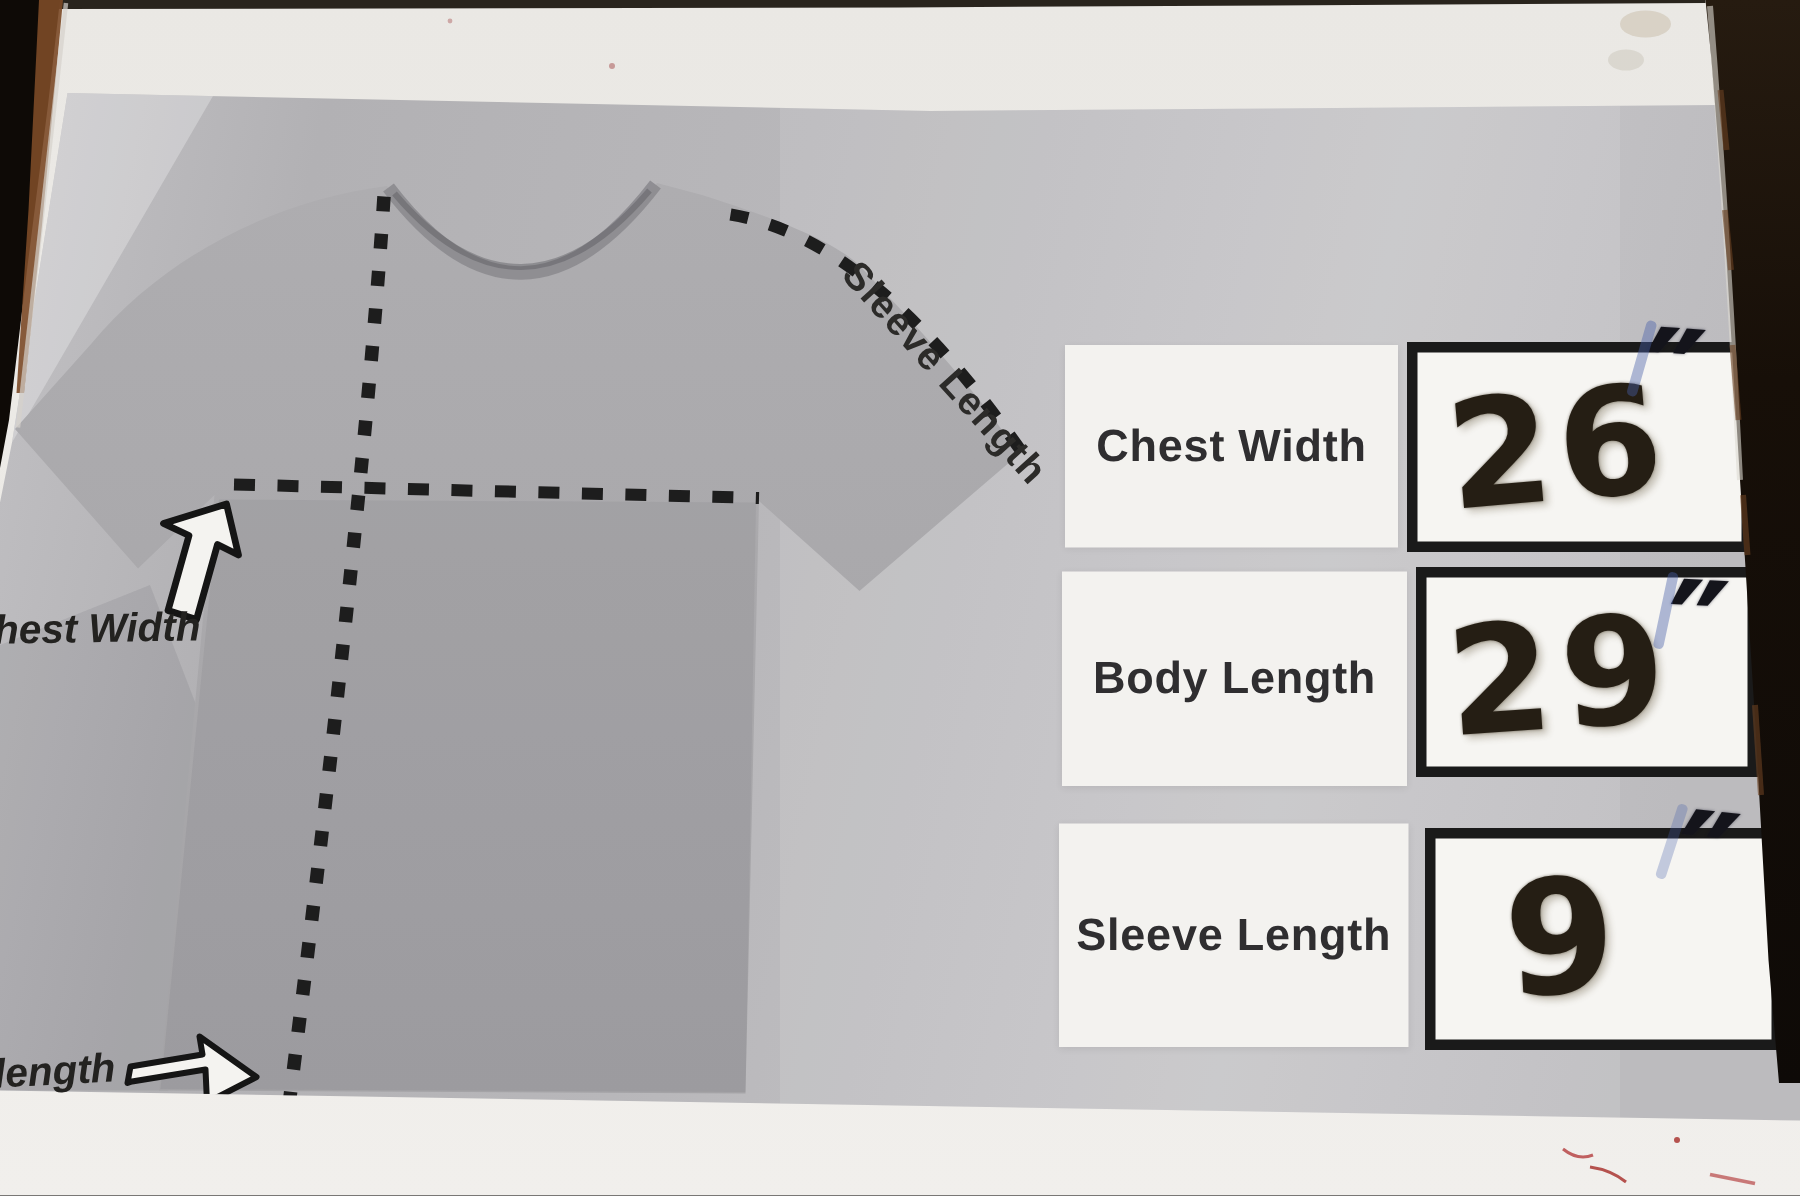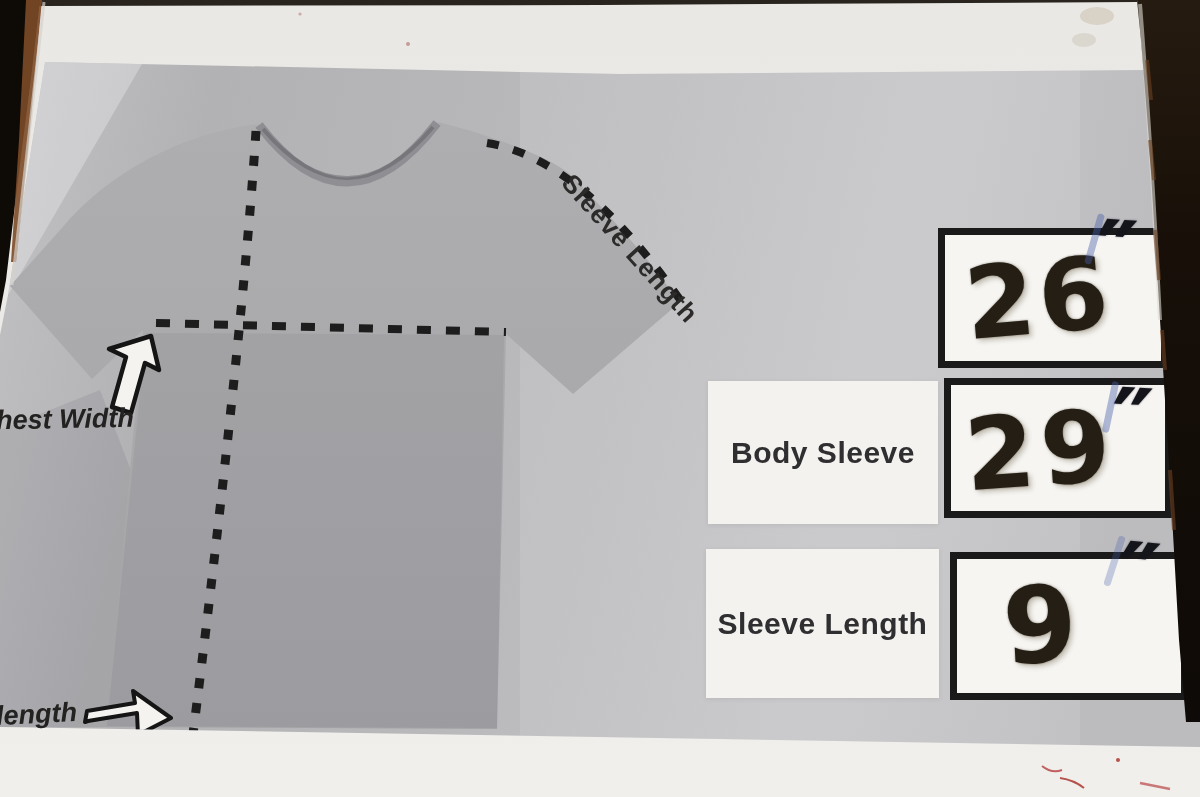--- a/index.html
+++ b/index.html
@@ -115,28 +115,31 @@
     <path d="M1042,766 q10,8 20,4" fill="none" stroke="#c06060" stroke-width="2"></path>
     <path d="M1060,778 q14,2 24,10" fill="none" stroke="#b5524e" stroke-width="2"></path>
     <path d="M1140,783 l30,6" fill="none" stroke="rgba(190,90,90,0.8)" stroke-width="2.5"></path>
     <circle cx="1118" cy="760" r="2" fill="#b5524e"></circle>
   </svg>
 
   <div class="txt sleeve-rot">Sleeve Length</div>
   <div class="txt chest-part">hest Width</div>
   <div class="txt length-part">length</div>
 
+  <div class="label-box lb1">
+    <span>Chest Width</span>
+  </div>
   <div class="value-box vb1">
     <span class="hand">26</span>
     <span class="unit">″</span>
     <span class="ink-blue"></span>
   </div>
 
   <div class="label-box lb2">
-    <span>Body Sleeve</span>
+    <span>Body Length</span>
   </div>
   <div class="value-box vb2">
     <span class="hand">29</span>
     <span class="unit">″</span>
     <span class="ink-blue"></span>
   </div>
 
   <div class="label-box lb3">
     <span>Sleeve Length</span>
   </div>

